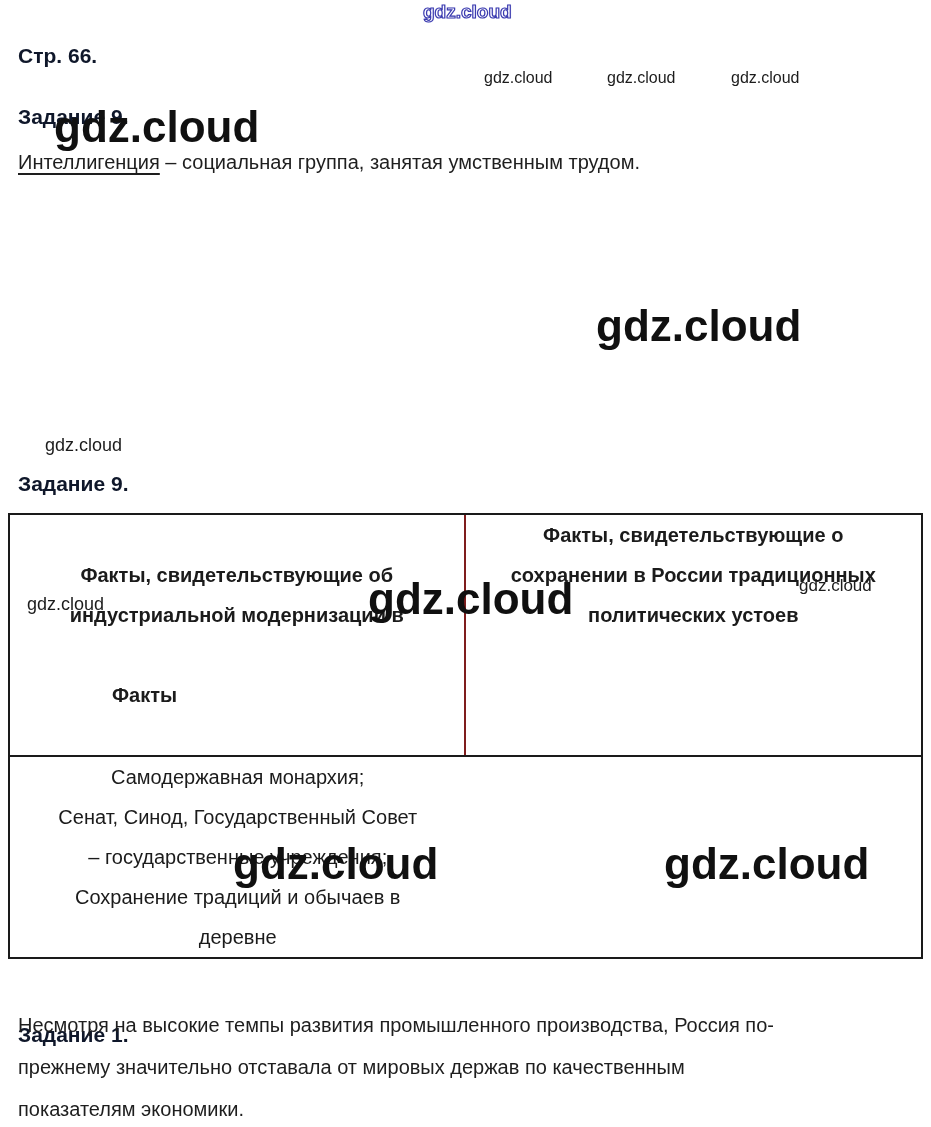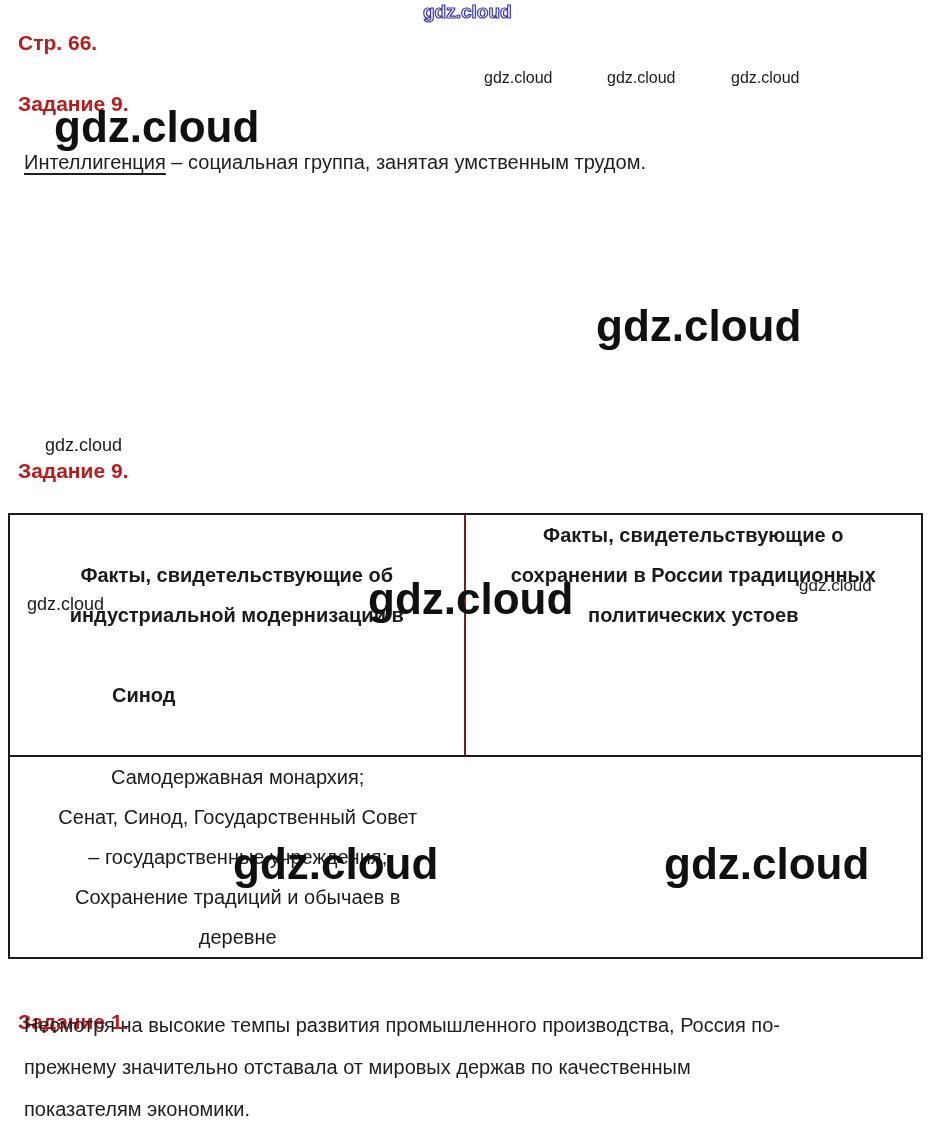--- a/index.html
+++ b/index.html
@@ -14,27 +14,28 @@
     height: 1127px;
     background: #ffffff;
     overflow: hidden;
   }
   
   .h {
     position: absolute;
     font-weight: bold;
     font-size: 21px;
     line-height: 24px;
-    color: #b91c1c;
+    color: #0f172a;
     white-space: nowrap;
+    margin-top: 13px;
   }
   
   .para {
     position: absolute;
-    left: 24px;
+    left: 18px;
     width: 900px;
     font-size: 20px;
     line-height: 42px;
     white-space: pre-line;
     color: #1e1e1e;
   }
   .u {
     text-decoration: underline;
     text-decoration-thickness: 2px;
     text-underline-offset: 4px;
@@ -125,21 +126,21 @@
 
 
 
   <div class="h" style="left:18px; top:459px;">Задание 9.</div>
 
   <div class="tbl">
     <div class="trow thead">
       <div class="tcell first">
         <div>Факты, свидетельствующие об
 индустриальной модернизации в</div>
-        <div class="col1-last">Синод</div>
+        <div class="col1-last">Факты</div>
       </div>
       <div class="tcell">Факты, свидетельствующие о
 сохранении в России традиционных
 политических устоев</div>
     </div>
     <div class="trow tbody">
       <div class="tcell">Самодержавная монархия;
 Сенат, Синод, Государственный Совет
 – государственные учреждения;
 Сохранение традиций и обычаев в

